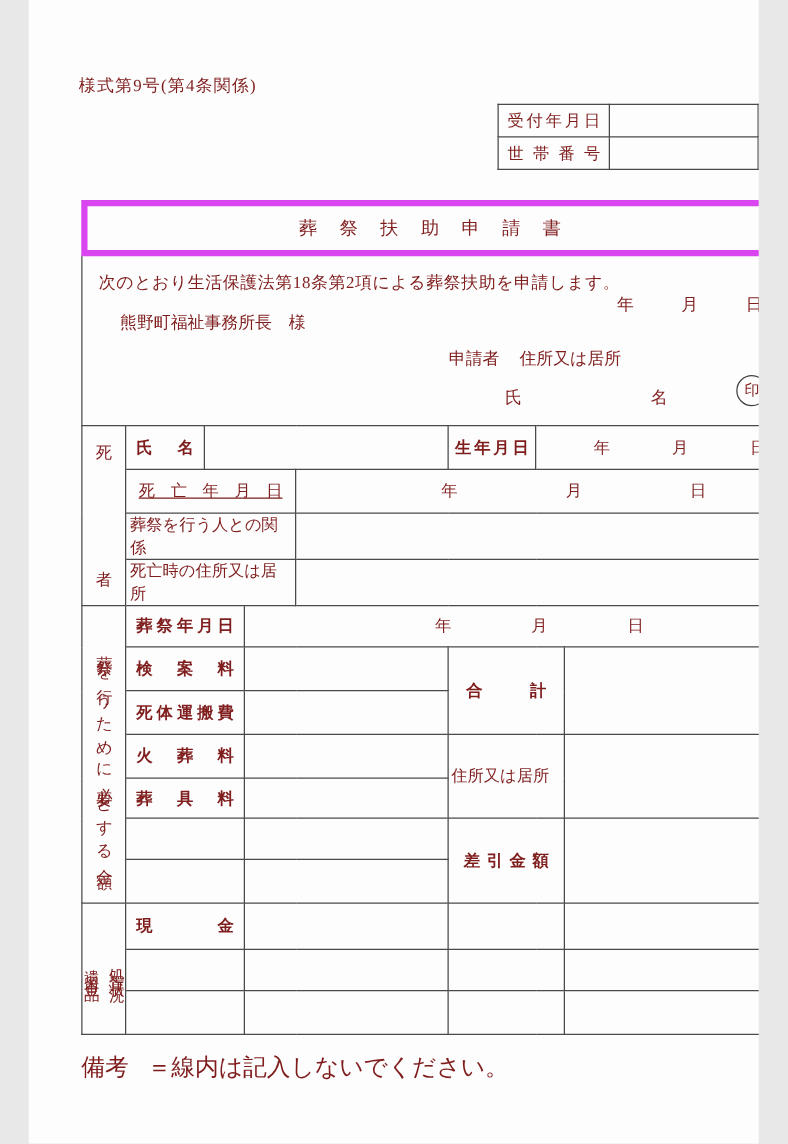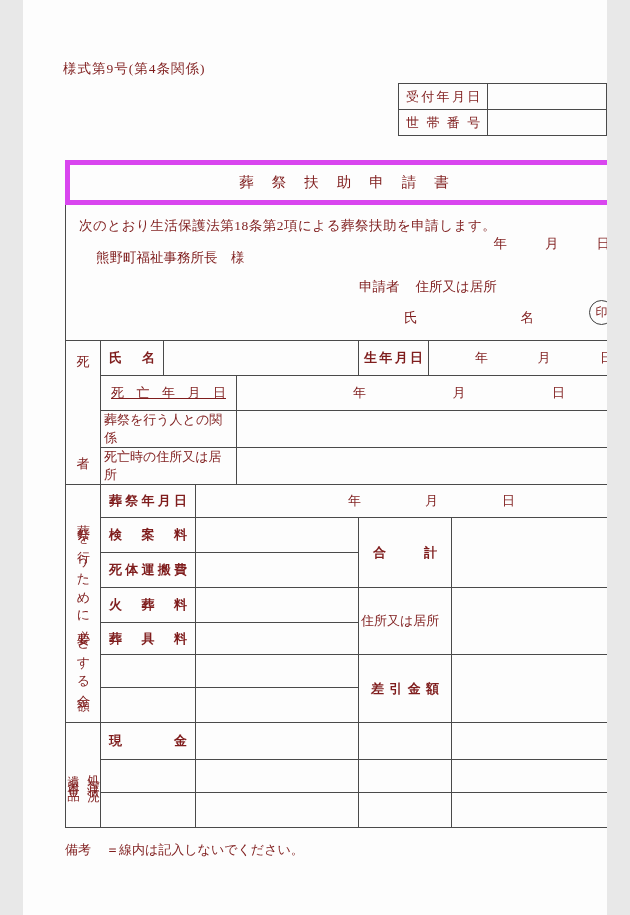--- a/index.html
+++ b/index.html
@@ -43,21 +43,21 @@
   td.lbl-n { padding:0 10px; text-align:justify; text-align-last:justify;text-decoration:underline; }
   td.pack  { padding:0 3px; text-align:left; }
   .ymd { display:flex; justify-content:space-between; }
   .vwrap { display:flex; align-items:center; justify-content:center; height:100%; }
   .vcol2 { display:flex; align-items:center; justify-content:center; gap:3px; }
   .vtext { writing-mode:vertical-rl; text-orientation:upright; letter-spacing:4px; font-size:13px; }
   .vcol  { writing-mode:vertical-lr; text-orientation:upright; letter-spacing:5px; font-size:12.5px; }
   .twochar { display:flex; flex-direction:column; justify-content:space-between; align-items:center; height:120px; }
   td.c1cell { padding:0; }
 
-  .remarks { position:absolute; left:42px; top:841px; display:flex; gap:15px; font-size:13px;justify-content:flex-end; }
+  .remarks { position:absolute; left:42px; top:841px; display:flex; gap:15px; font-size:19px;justify-content:flex-end; }
 </style>
 </head>
 <body>
 
 <div class="page">
 
   <div class="form-no">様式第9号(第4条関係)</div>
 
   <table class="reception">
     <tbody>

